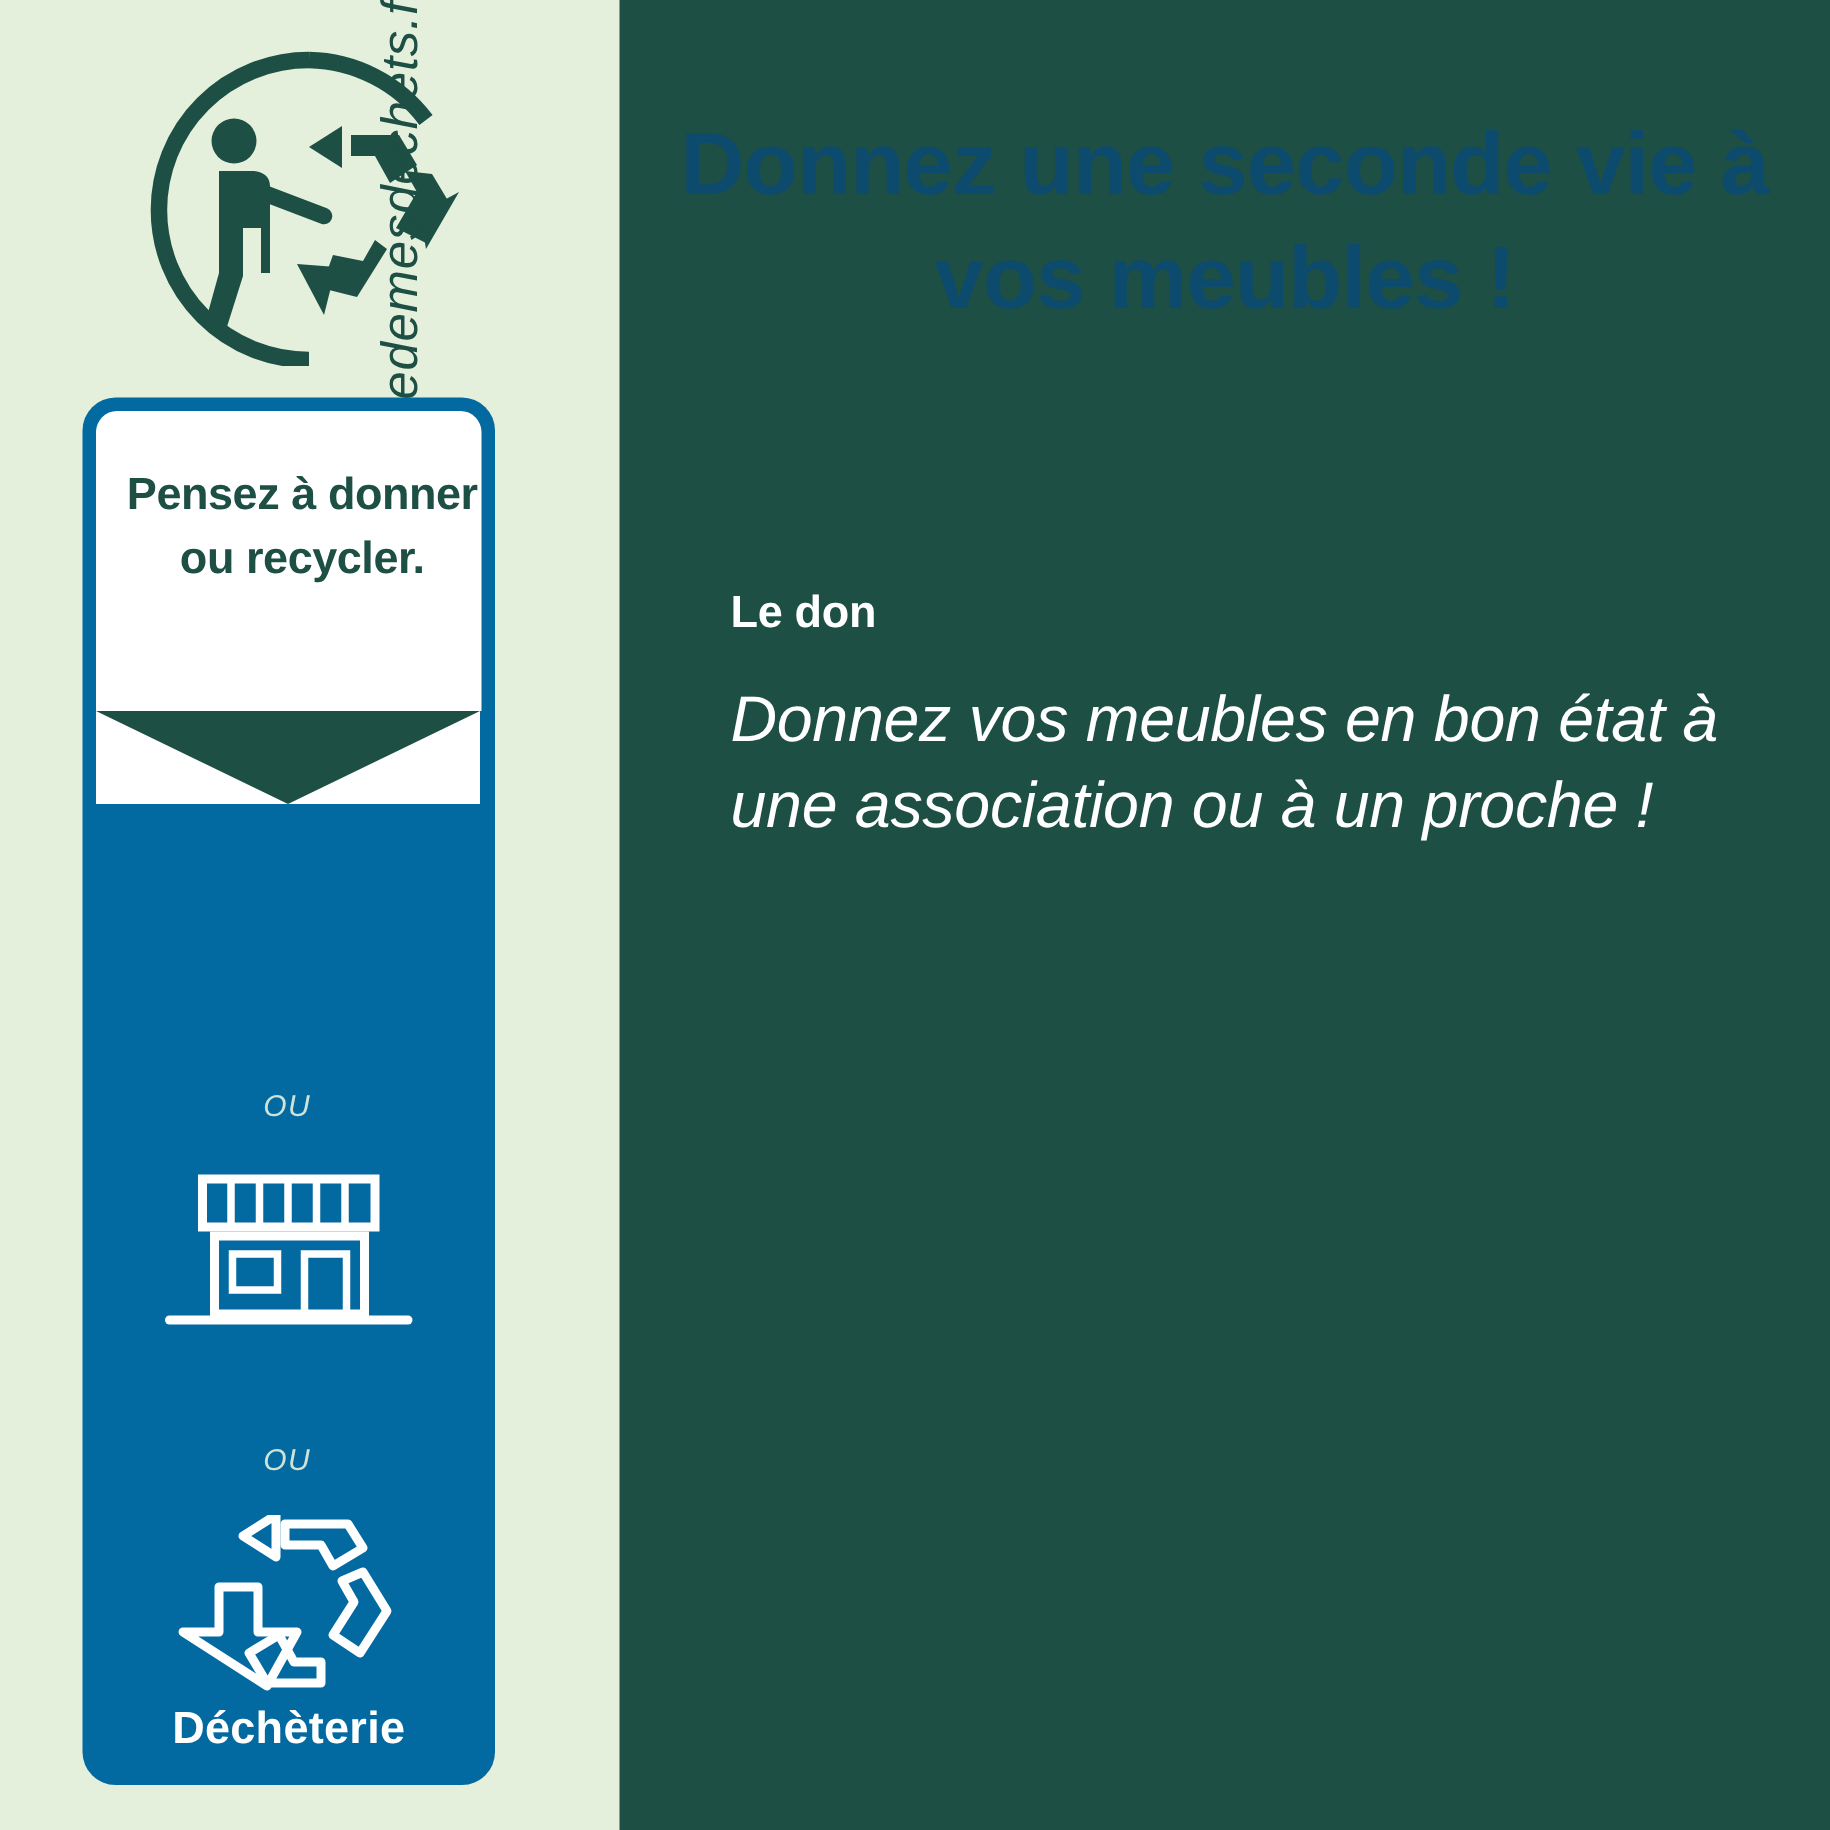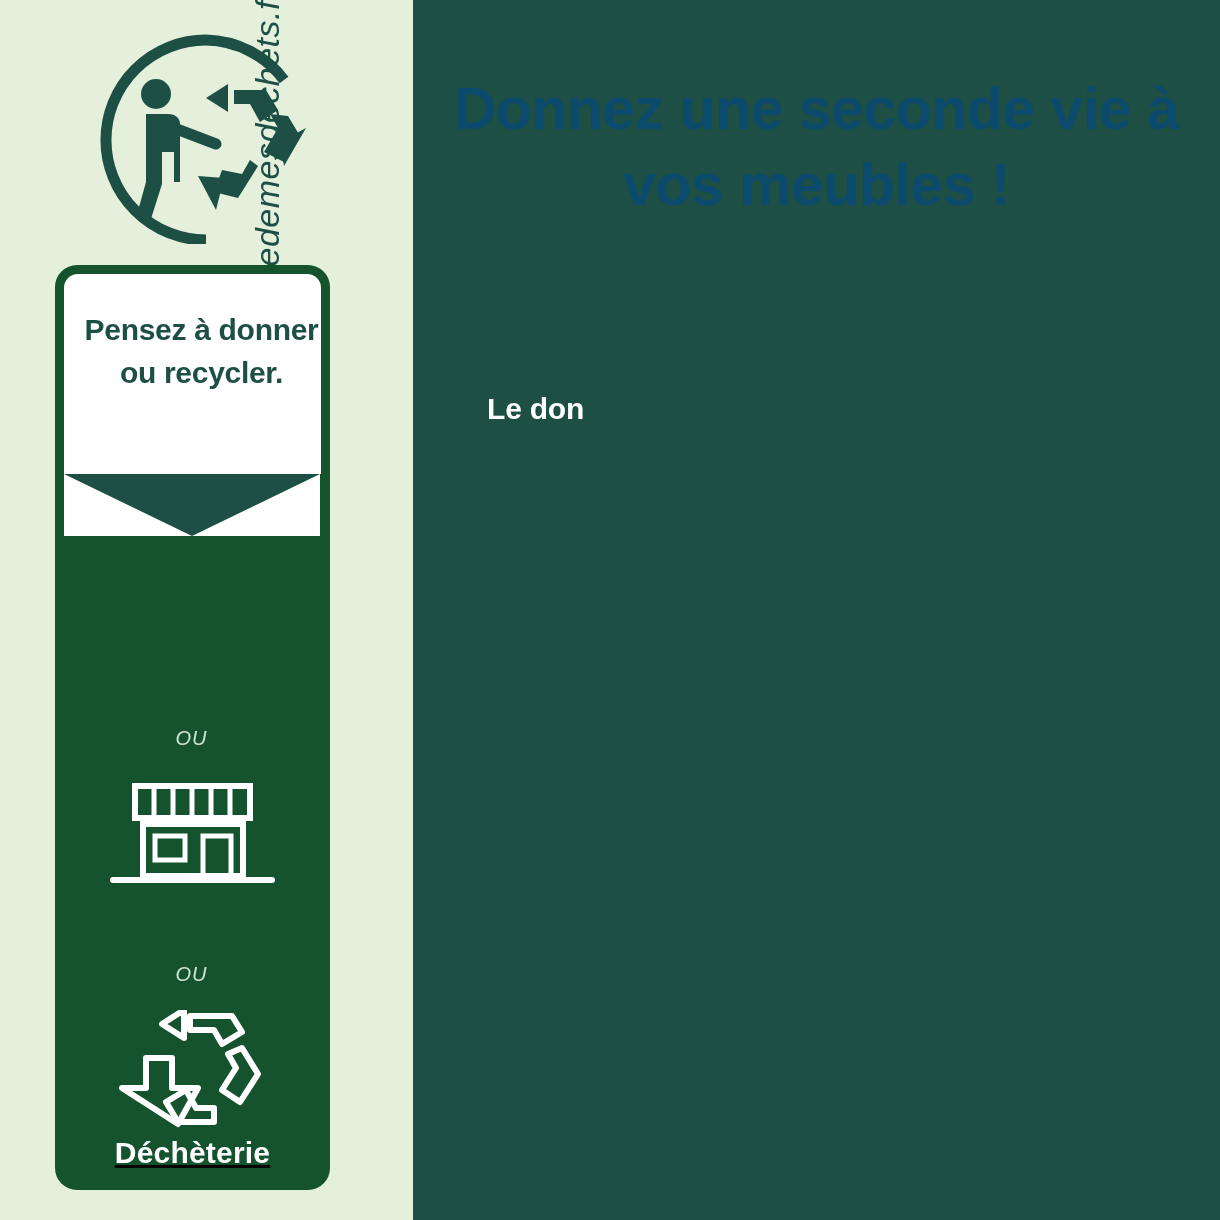--- a/index.html
+++ b/index.html
@@ -43,21 +43,21 @@
     width: 230px;
     height: 212px;
   }
   
   .banner {
     position: absolute;
     left: 55px;
     top: 265px;
     width: 275px;
     height: 925px;
-    background: #14532d;
+    background: #0369a1;
     border-radius: 22px 22px 22px 22px;
   }
   .banner-inner-card {
     position: absolute;
     left: 9px;
     top: 9px;
     width: 257px;
     height: 200px;
     background: #ffffff;
     border-radius: 14px 14px 0 0;
@@ -214,34 +214,35 @@
         <rect x="30" y="6" width="115" height="32" fill="none" stroke="#ffffff" stroke-width="6"></rect>
         <path d="M49 6 L49 38 M68 6 L68 38 M87 6 L87 38 M106 6 L106 38 M125 6 L125 38" stroke="#ffffff" stroke-width="5"></path>
         <rect x="38" y="44" width="100" height="52" fill="none" stroke="#ffffff" stroke-width="6"></rect>
         <rect x="50" y="56" width="30" height="24" fill="none" stroke="#ffffff" stroke-width="5"></rect>
         <rect x="98" y="56" width="28" height="40" fill="none" stroke="#ffffff" stroke-width="5"></rect>
         <path d="M8 100 L167 100" stroke="#ffffff" stroke-width="6" stroke-linecap="round"></path>
       </svg>
     </div>
     <div class="or-sep" style="top:698px;">OU</div>
 
-    <div class="step" style="top:745px;text-decoration:underline;">
+    <div class="step" style="top:745px;">
       <svg class="icon-box" width="150" height="120" viewBox="0 0 150 120">
         <path d="M72 6 L114 6 L124 22 L104 34 L96 20 L72 20 Z" fill="none" stroke="#ffffff" stroke-width="6" stroke-linejoin="round"></path>
         <path d="M66 0 L66 28 L44 14 Z" fill="none" stroke="#ffffff" stroke-width="6" stroke-linejoin="round"></path>
         <path d="M124 38 L140 64 L122 92 L104 80 L118 58 L110 44 Z" fill="none" stroke="#ffffff" stroke-width="6" stroke-linejoin="round"></path>
         <path d="M96 112 L60 112 L48 92 L68 80 L78 98 L96 98 Z" fill="none" stroke="#ffffff" stroke-width="6" stroke-linejoin="round"></path>
         <path d="M34 44 L14 80 L40 80 L40 110 L66 110 L66 80 L90 80 Z" fill="none" stroke="#ffffff" stroke-width="6" stroke-linejoin="round" transform="translate(-6,4) rotate(180 50 77)"></path>
       </svg>
       <div class="step-label">Déchèterie</div>
     </div>
   </div>
 
   <div class="headline">Donnez une seconde vie à vos meubles !</div>
 
   <div class="section section-don">
     <h2 class="section-title">Le don</h2>
+    <p class="section-body">Donnez vos meubles en bon état à une association ou à un proche !</p>
   </div>
 
   <div class="section section-recyclage">
   </div>
 
 </div>
 
 </body></html>

